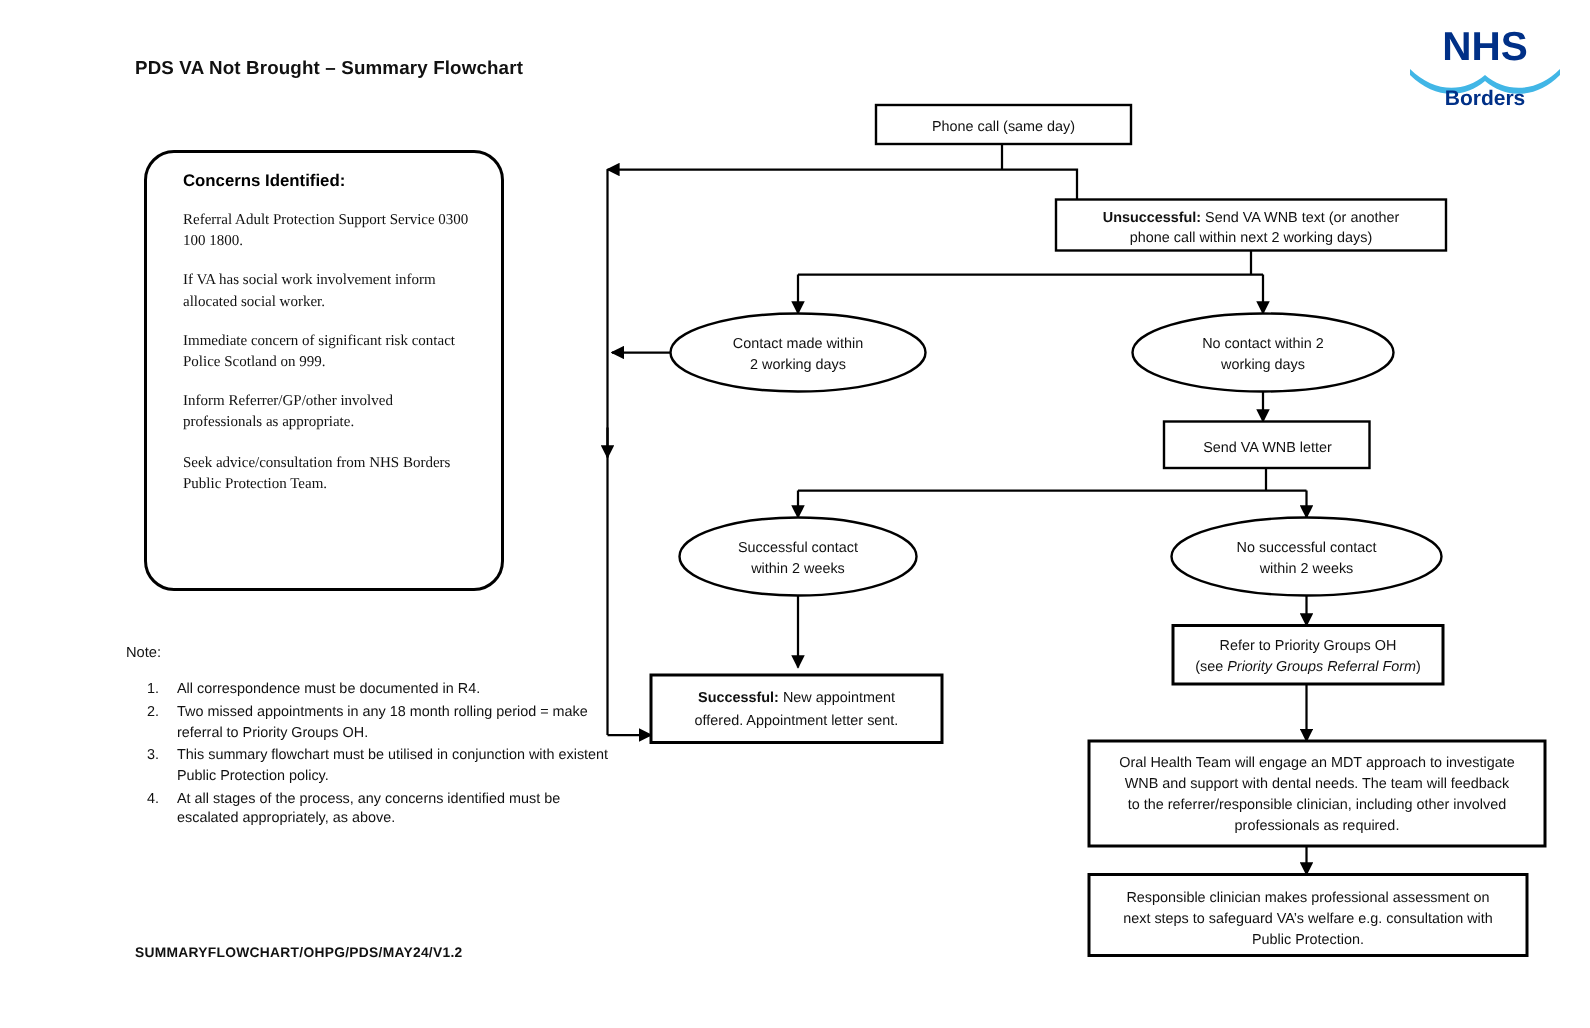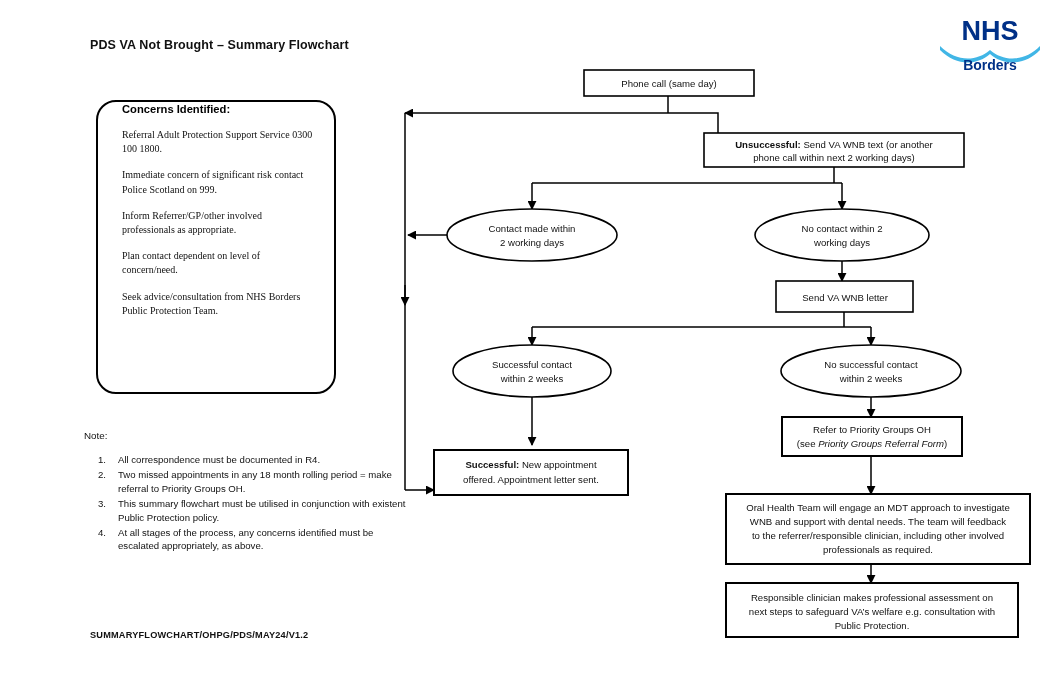--- a/index.html
+++ b/index.html
@@ -50,21 +50,21 @@
     left: 96px;
     top: 100px;
     width: 240px;
     height: 294px;
     border: 2.2px solid #000;
     border-radius: 20px;
     box-sizing: border-box;
     background: #fff;
   }
   #concerns-inner {
-    padding: 1px 18px 10px 24px;
+    padding: 13px 18px 10px 24px;
   }
   .concerns-title {
     font-size: 11.2px;
     font-weight: bold;
     margin-bottom: 13px;
     color: #000;
   }
   .concerns-para {
     font-size: 10px;
     line-height: 1.42;
@@ -164,23 +164,23 @@
       <text x="56" y="28" text-anchor="middle" font-family="Liberation Sans, sans-serif" font-size="27" font-weight="bold" fill="#003087">NHS</text>
       <path d="M6 34 C 22 50, 42 50, 56 38 C 70 50, 90 50, 106 34 L 106 38 C 90 54, 70 54, 56 42 C 42 54, 22 54, 6 38 Z" fill="#41B6E6"></path>
       <text x="56" y="58" text-anchor="middle" font-family="Liberation Sans, sans-serif" font-size="14" font-weight="bold" fill="#003087">Borders</text>
     </svg>
   </div>
 
   <div id="concerns-box">
     <div id="concerns-inner">
       <div class="concerns-title">Concerns Identified:</div>
       <div class="concerns-para">Referral Adult Protection Support Service 0300 100 1800.</div>
+      <div class="concerns-para">If VA has social work involvement inform allocated social worker.</div>
       <div class="concerns-para">Immediate concern of significant risk contact Police Scotland on 999.</div>
       <div class="concerns-para">Inform Referrer/GP/other involved professionals as appropriate.</div>
-      <div class="concerns-para">Plan contact dependent on level of concern/need.</div>
       <div class="concerns-para">Seek advice/consultation from NHS Borders Public Protection Team.</div>
     </div>
   </div>
 
   <div id="notes-block">
     <div class="notes-label">Note:</div>
     <div class="notes-list">
       <div class="note-item">
         <span class="note-num">1.</span>
         <span class="note-text">All correspondence must be documented in R4.</span>

